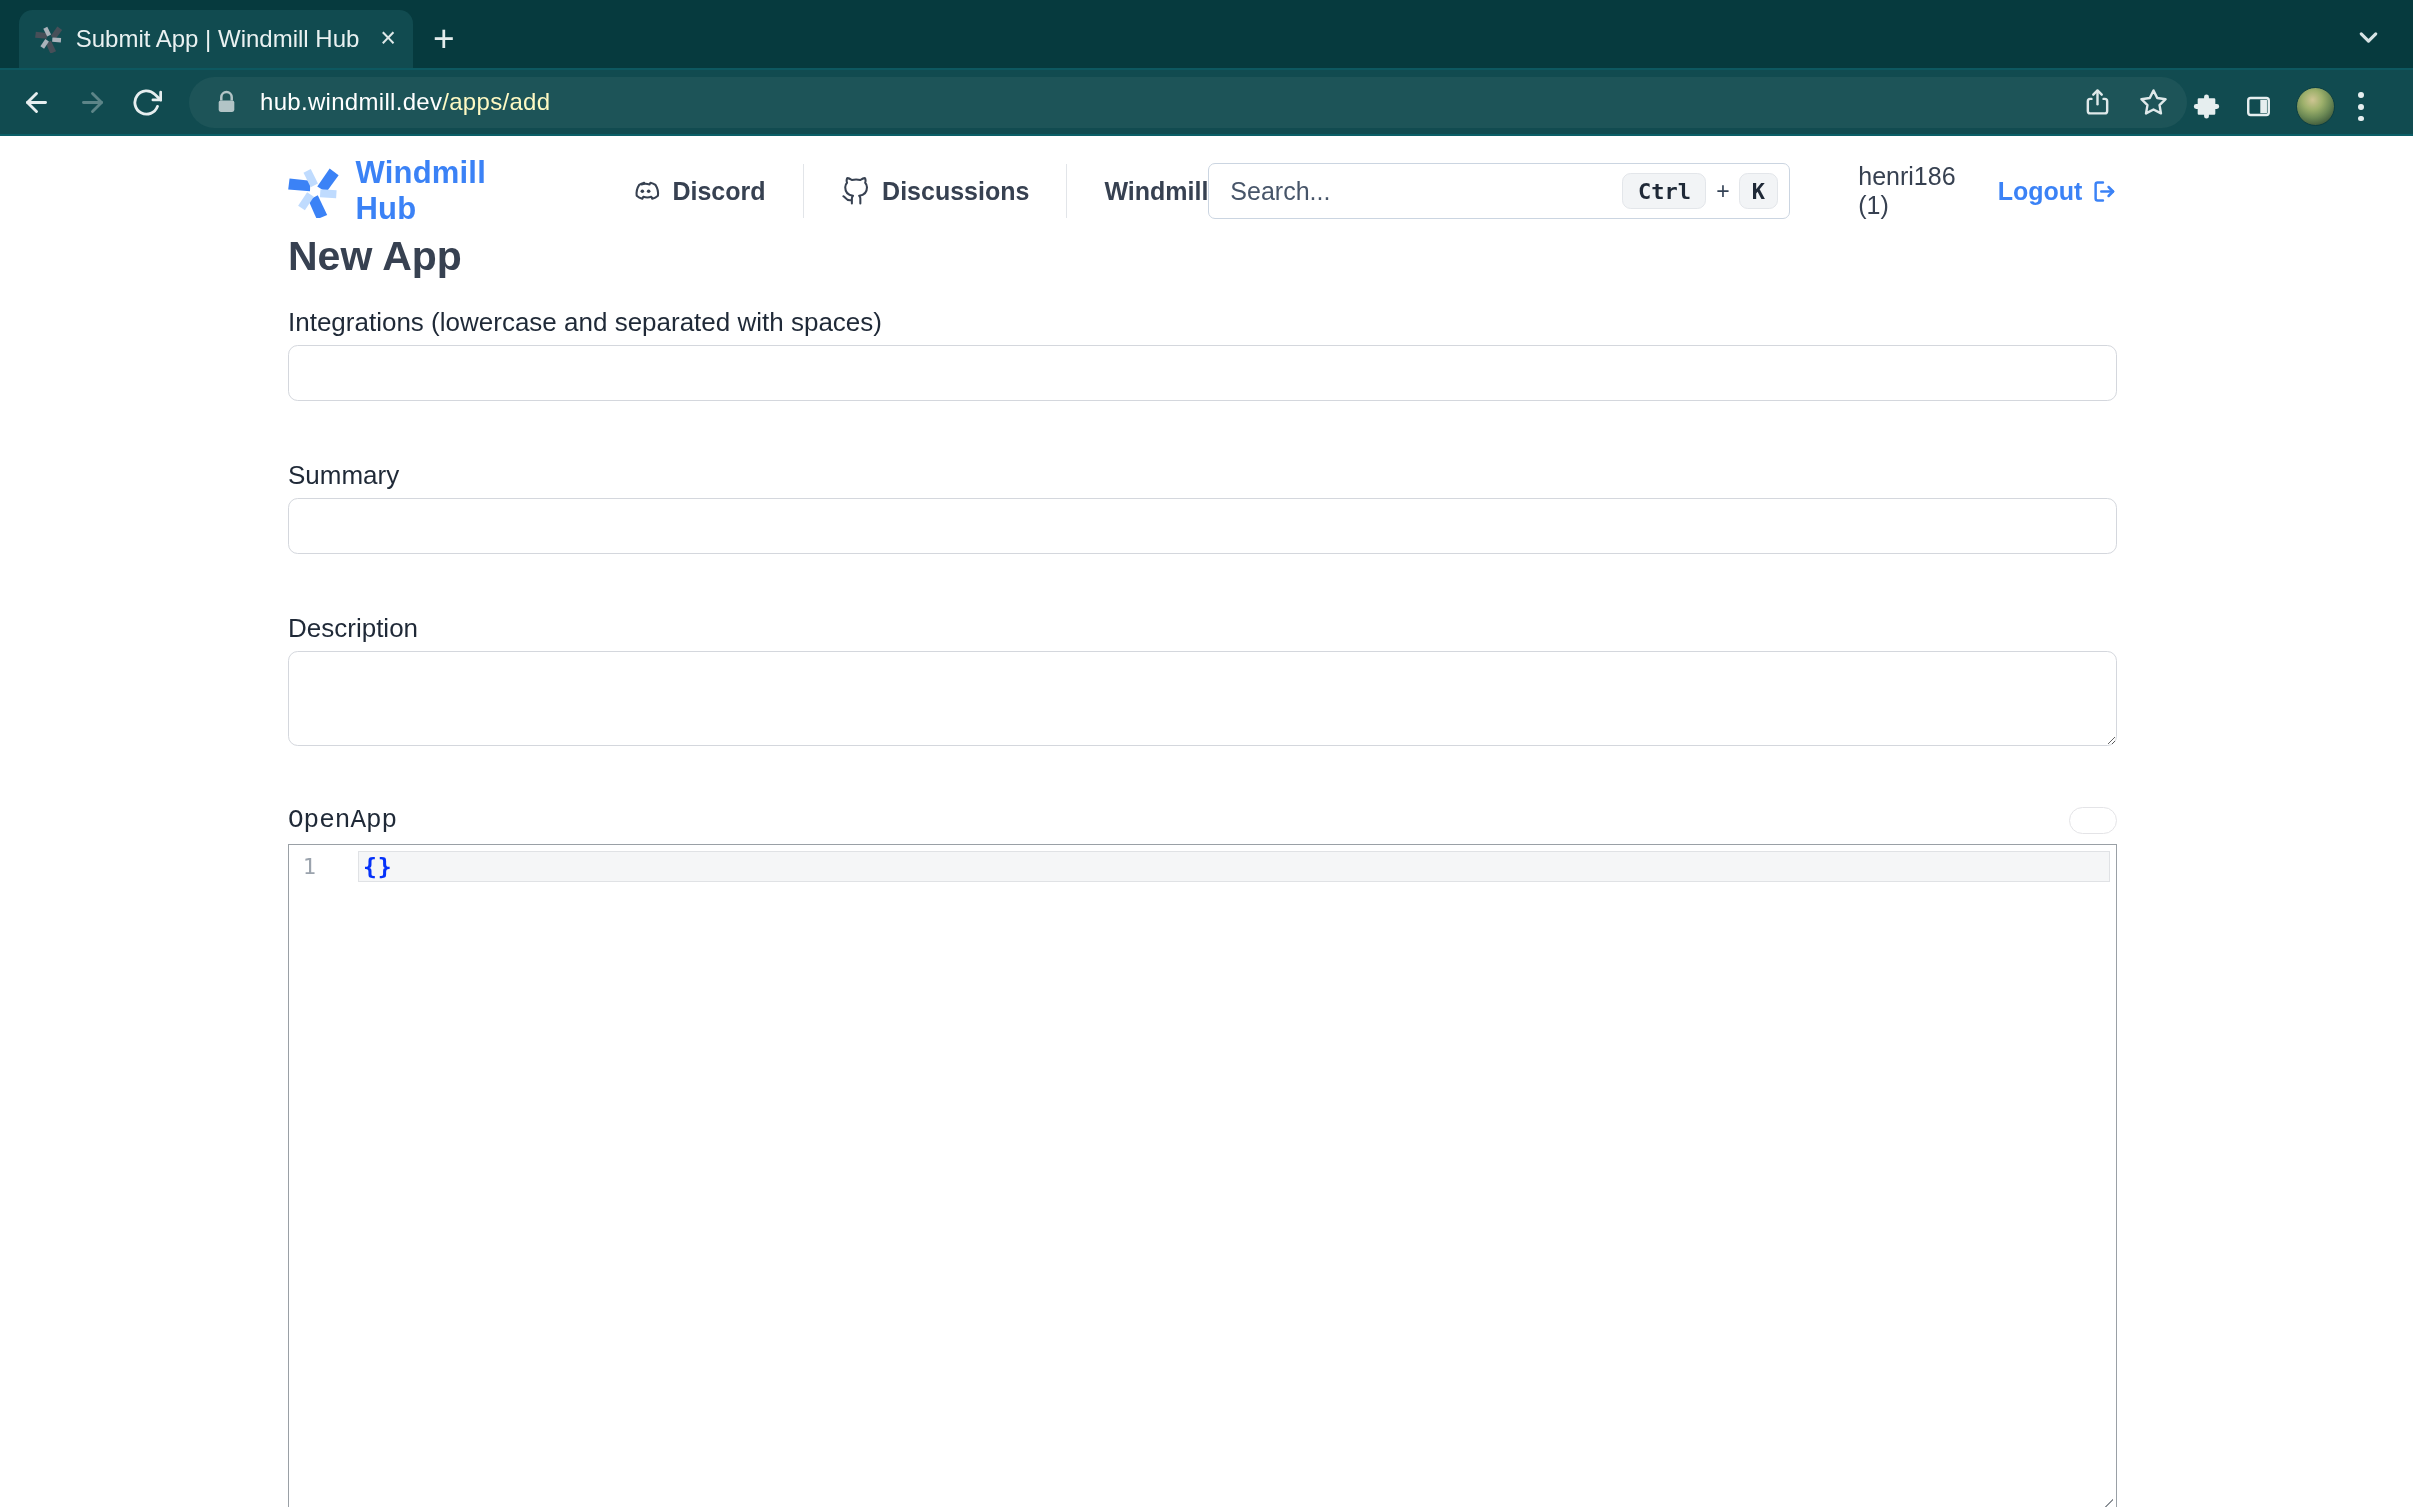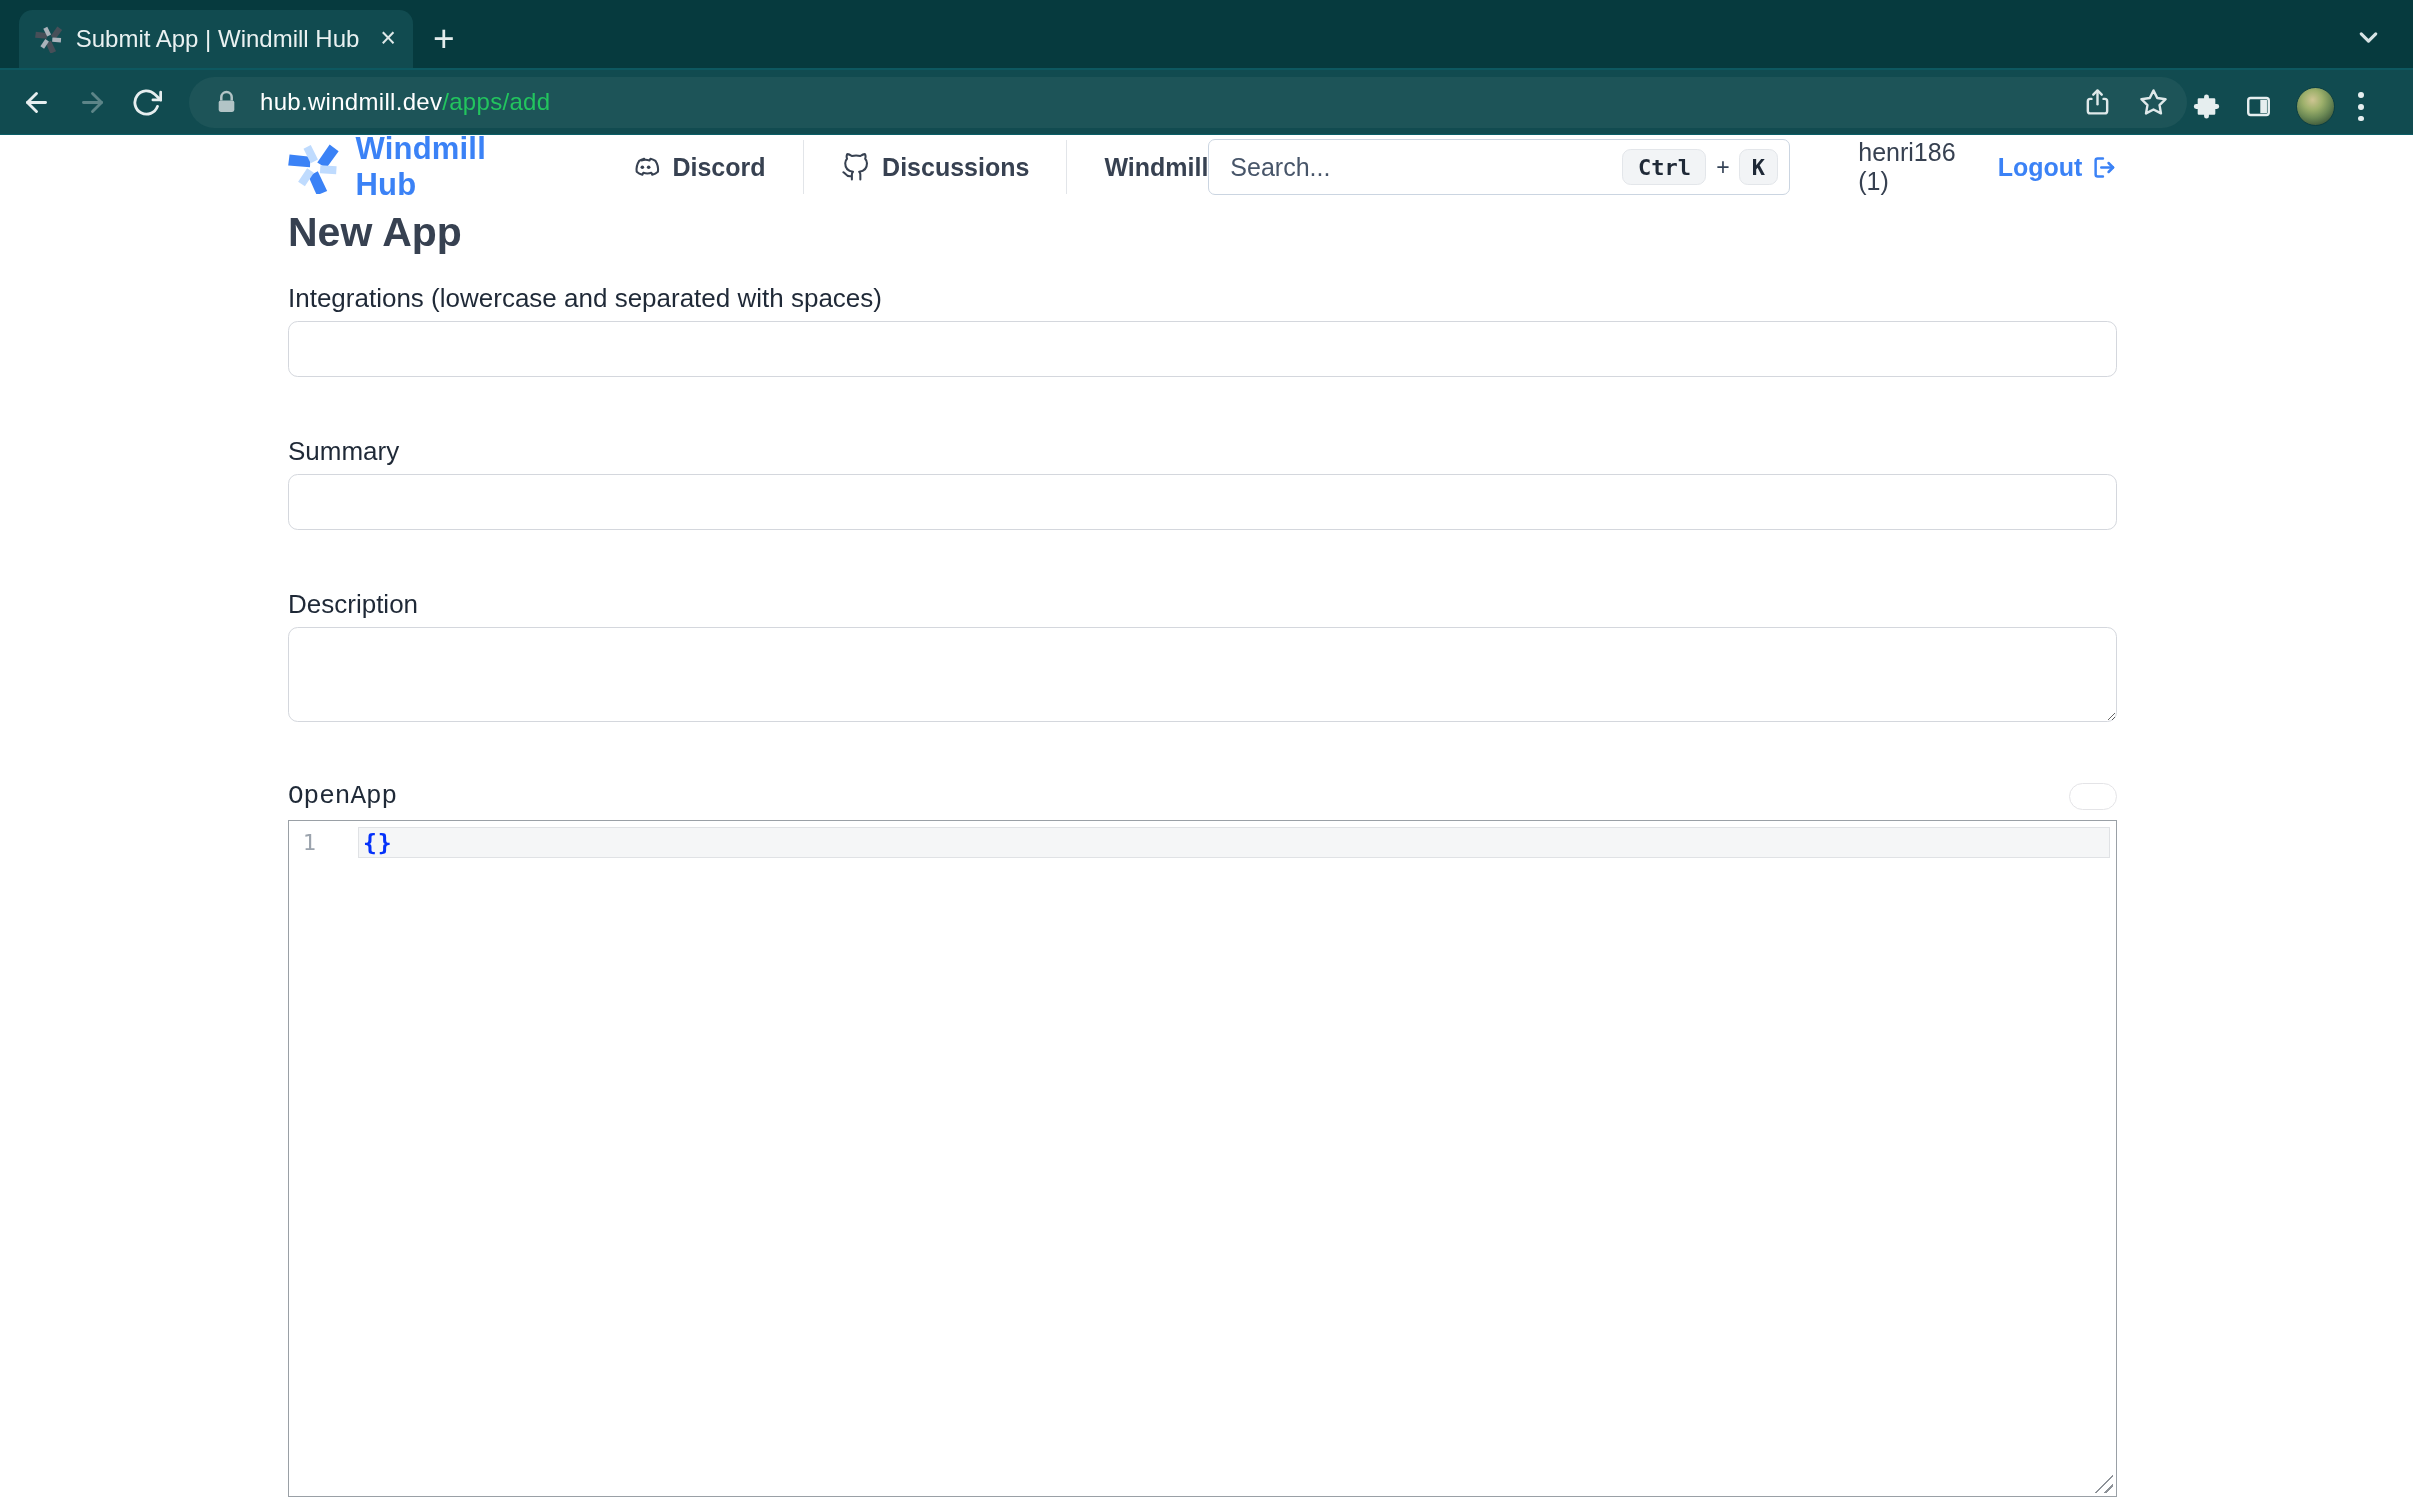--- a/index.html
+++ b/index.html
@@ -19,37 +19,37 @@
   .toolbar{position:absolute;left:0;top:68px;width:2414px;height:68px;background:#114b50;
     border-top:2.9px solid #0d5860;border-bottom:2.9px solid #0b5f67;}
   .nav-ico{position:absolute;top:17.4px;width:31px;height:31px;color:#e6eeef;}
   .ico-back{left:21px;}
   .ico-forward{left:77px;color:#5d8588;}
   .ico-reload{left:131px;}
   .urlpill{position:absolute;left:189px;top:6.8px;width:1998px;height:51px;background:#1d5458;
     border-radius:26px;display:flex;align-items:center;padding:0 19.3px 0 25px;}
   .lock{width:25px;height:25px;color:#b2c4c6;}
   .url-text{font-size:24px;margin-left:21px;color:#ffffff;letter-spacing:0.3px;}
-  .url-path{color:#22c55e;}
+  .url-path{color:#fef9c3;}
   .pill-actions{margin-left:auto;display:flex;align-items:center;gap:27px;}
   .pill-actions .icon24{width:29px;height:29px;color:#dfe9ea;}
   .right-icons{position:absolute;right:0;top:17.4px;width:222px;height:39px;display:flex;
     align-items:center;gap:23px;}
   .right-icons .icon24{width:29px;height:29px;color:#e6eeef;}
   .avatar{width:39px;height:39px;border-radius:50%;
     background:radial-gradient(circle at 42% 32%,#cfc593 0%,#9db06b 30%,#6d8a55 55%,#3e5a3c 80%,#2c4030 100%);
     border:1px solid #0c3f43;}
   .dots{display:flex;flex-direction:column;gap:5.8px;align-items:center;margin-right:5.8px;}
   .dots i{width:5.8px;height:5.8px;border-radius:50%;background:#e6eeef;}
 
   
   .page{position:relative;width:2414px;height:1372px;background:#ffffff;}
   .container{width:1829px;margin-left:288px;}
 
-  .site-header{display:flex;align-items:center;height:64px;padding-top:0;}
+  .site-header{display:flex;align-items:center;height:64px;padding-top:0;margin-top:24px;}
   .brand{display:flex;align-items:center;gap:13.5px;}
   .brand-name{font-size:31px;font-weight:800;color:#3b82f6;letter-spacing:0.2px;}
   .nav{display:flex;align-items:center;margin-left:93px;}
   .nav-item{display:flex;align-items:center;gap:12.6px;color:#374151;font-size:25px;font-weight:700;}
   .nav-item .icon24{width:29px;height:29px;color:#374151;}
   .nav-divider{width:1px;height:54px;background:#e2e5e9;margin:0 37px;}
   .search{margin-left:auto;width:621px;height:56px;border:1px solid #cbd5e1;border-radius:7px;
     display:flex;align-items:center;padding:0 11.6px 0 21px;background:#fff;}
   .search-ph{flex:1;color:#475569;font-size:25px;}
   .kbd{font-family:"DejaVu Sans Mono",monospace;font-size:22px;color:#1f2937;background:#f2f4f6;

